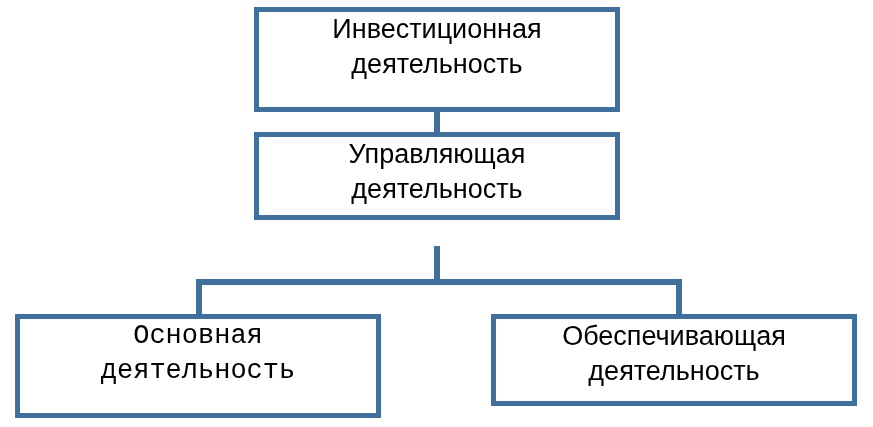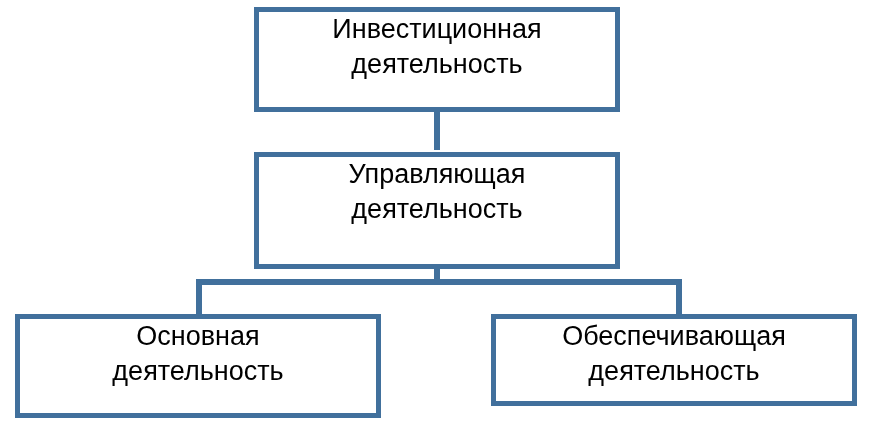--- a/index.html
+++ b/index.html
@@ -45,26 +45,26 @@
     background: #41709C;
     height: 6px;
   }
 
   
   #node-investment {
     left: 254px;  top: 7px;
     width: 366px; height: 105px;
   }
   #node-management {
-    left: 254px;  top: 152px;
-    width: 366px; height: 117px;
+    left: 254px;  top: 132px;
+    width: 366px; height: 88px;
   }
   #node-core {
     left: 15px;   top: 314px;
-    width: 366px; height: 104px;
+    width: 366px; height: 104px; font-family: Liberation Mono, monospace;
   }
   #node-support {
     left: 491px;  top: 314px;
     width: 366px; height: 92px;
   }
 
   
   #conn-invest-to-mgmt {
     left: 434px; top: 110px; height: 40px;
   }

